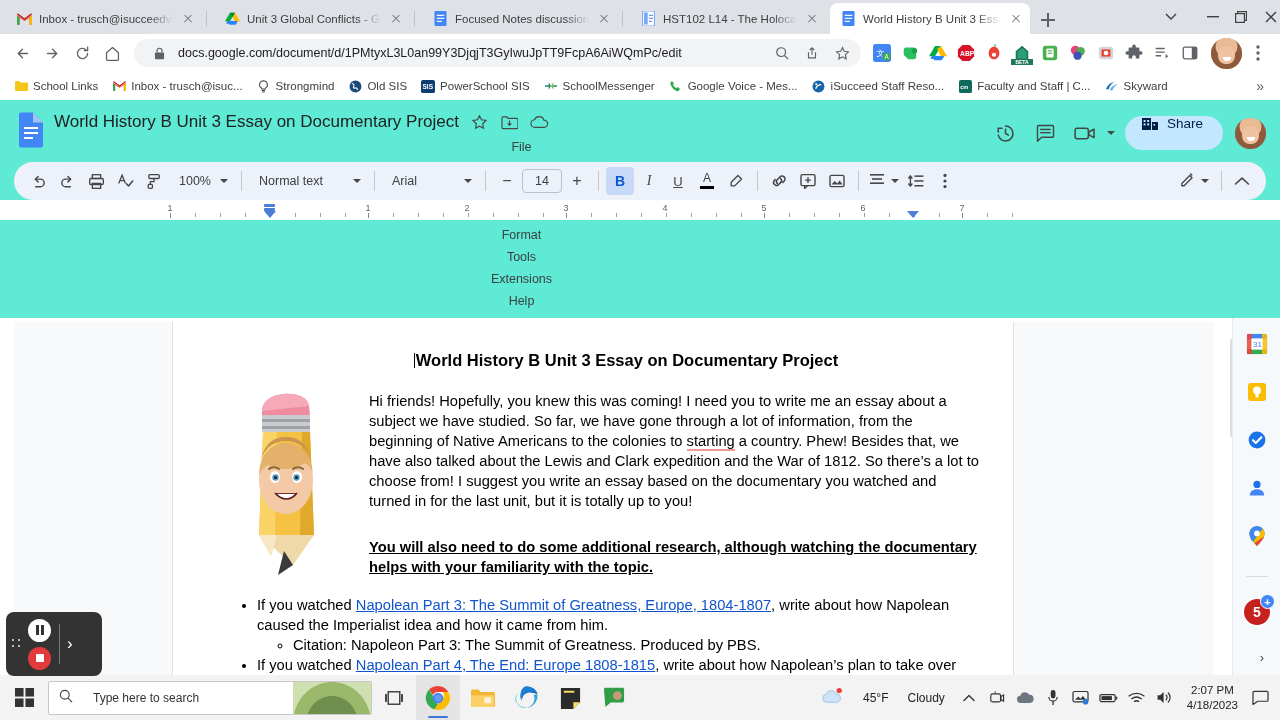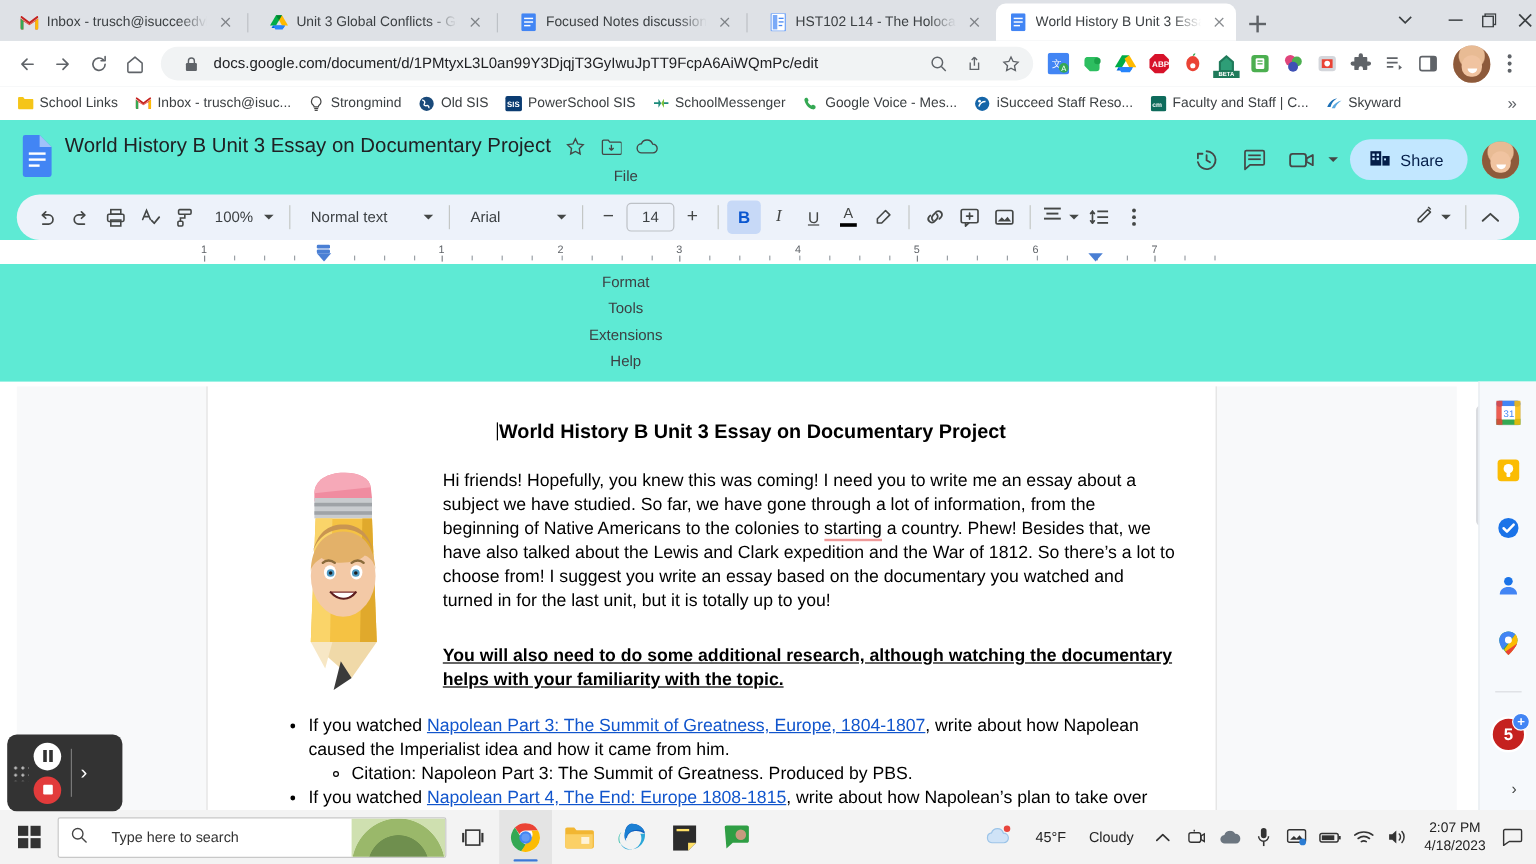--- a/index.html
+++ b/index.html
@@ -67,21 +67,21 @@
   .doclogo { width:34px; height:40px; margin-right:6px; flex:0 0 34px; display:flex; align-items:flex-start; justify-content:center; padding-top:4px; }
   .headmid { flex:1 1 auto; min-width:0; }
   .titlerow { display:flex; align-items:center; gap:10px; height:28px; }
   .doctitle { font-size:17px; color:#202124; white-space:nowrap; }
   .ticon { width:20px; height:20px; display:flex; align-items:center; justify-content:center; }
   .menurow { display:flex; align-items:center; gap:2px; margin-top:1px;flex-direction:column; }
   .menuitem { font-size:12.5px; color:#3c4043; padding:3px 7px; border-radius:4px; }
   .headright { display:flex; align-items:center; gap:6px; padding-top:8px; }
   .hicon { width:34px; height:34px; border-radius:50%; display:flex; align-items:center; justify-content:center; }
   .sharebtn {
-    height:34px; background:#c2e7ff; border-radius:17px; display:flex; align-items:center;
+    height:34px; background:#c2e7ff; border-radius:17px; display:flex; align-items:flex-start;
     gap:8px; padding:0 20px 0 16px; font-size:13.5px; color:#041e49; margin-left:4px;
   }
   .avatar {
     width:31px; height:31px; border-radius:50%; margin-left:6px; overflow:hidden;
     background:#c79a7e; position:relative; flex:0 0 31px;
   }
   .avatar .hair { position:absolute; inset:0; background:radial-gradient(circle at 50% 28%, #e8bb94 0 38%, #8d5a3b 42% 100%); }
   .avatar .face { position:absolute; left:7px; top:8px; width:17px; height:18px; border-radius:50% 50% 45% 45%; background:#f0c3a0; }
   .avatar .smile { position:absolute; left:12px; top:19px; width:8px; height:4px; border-radius:0 0 8px 8px; background:#fff; }
 

